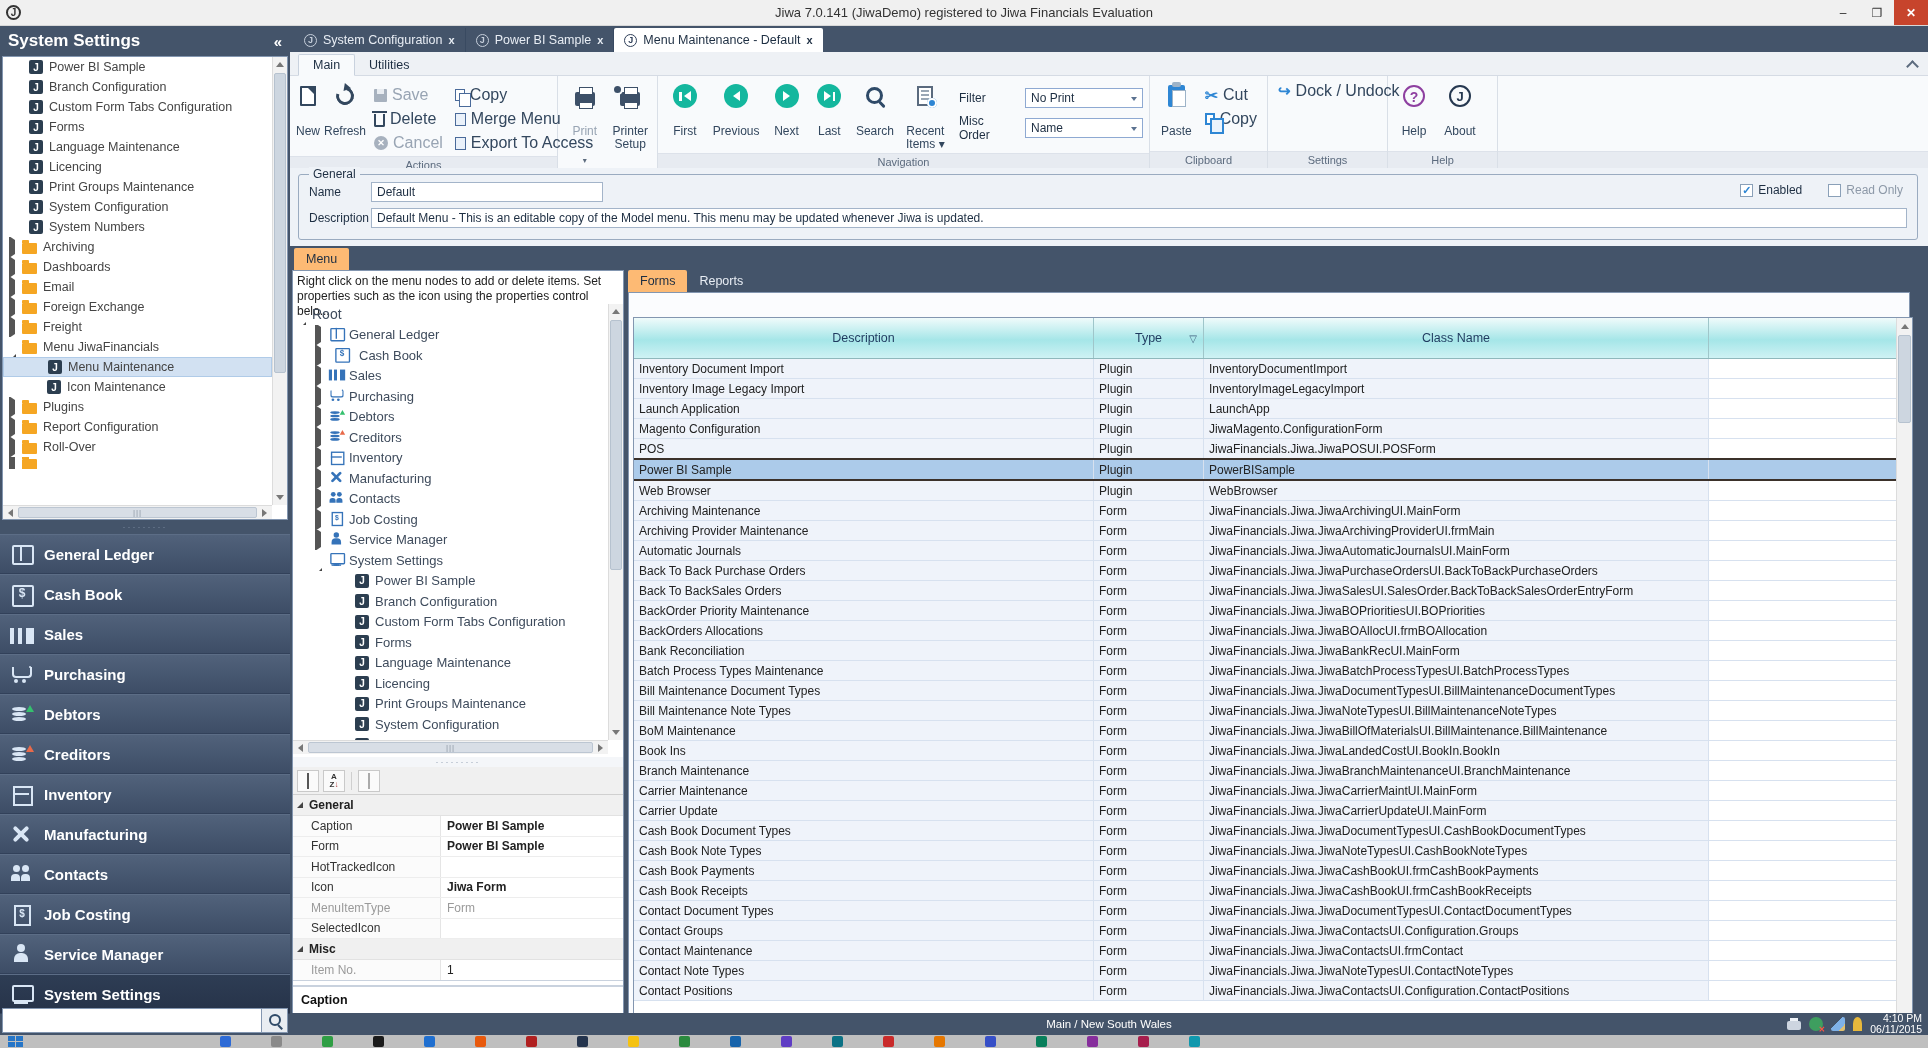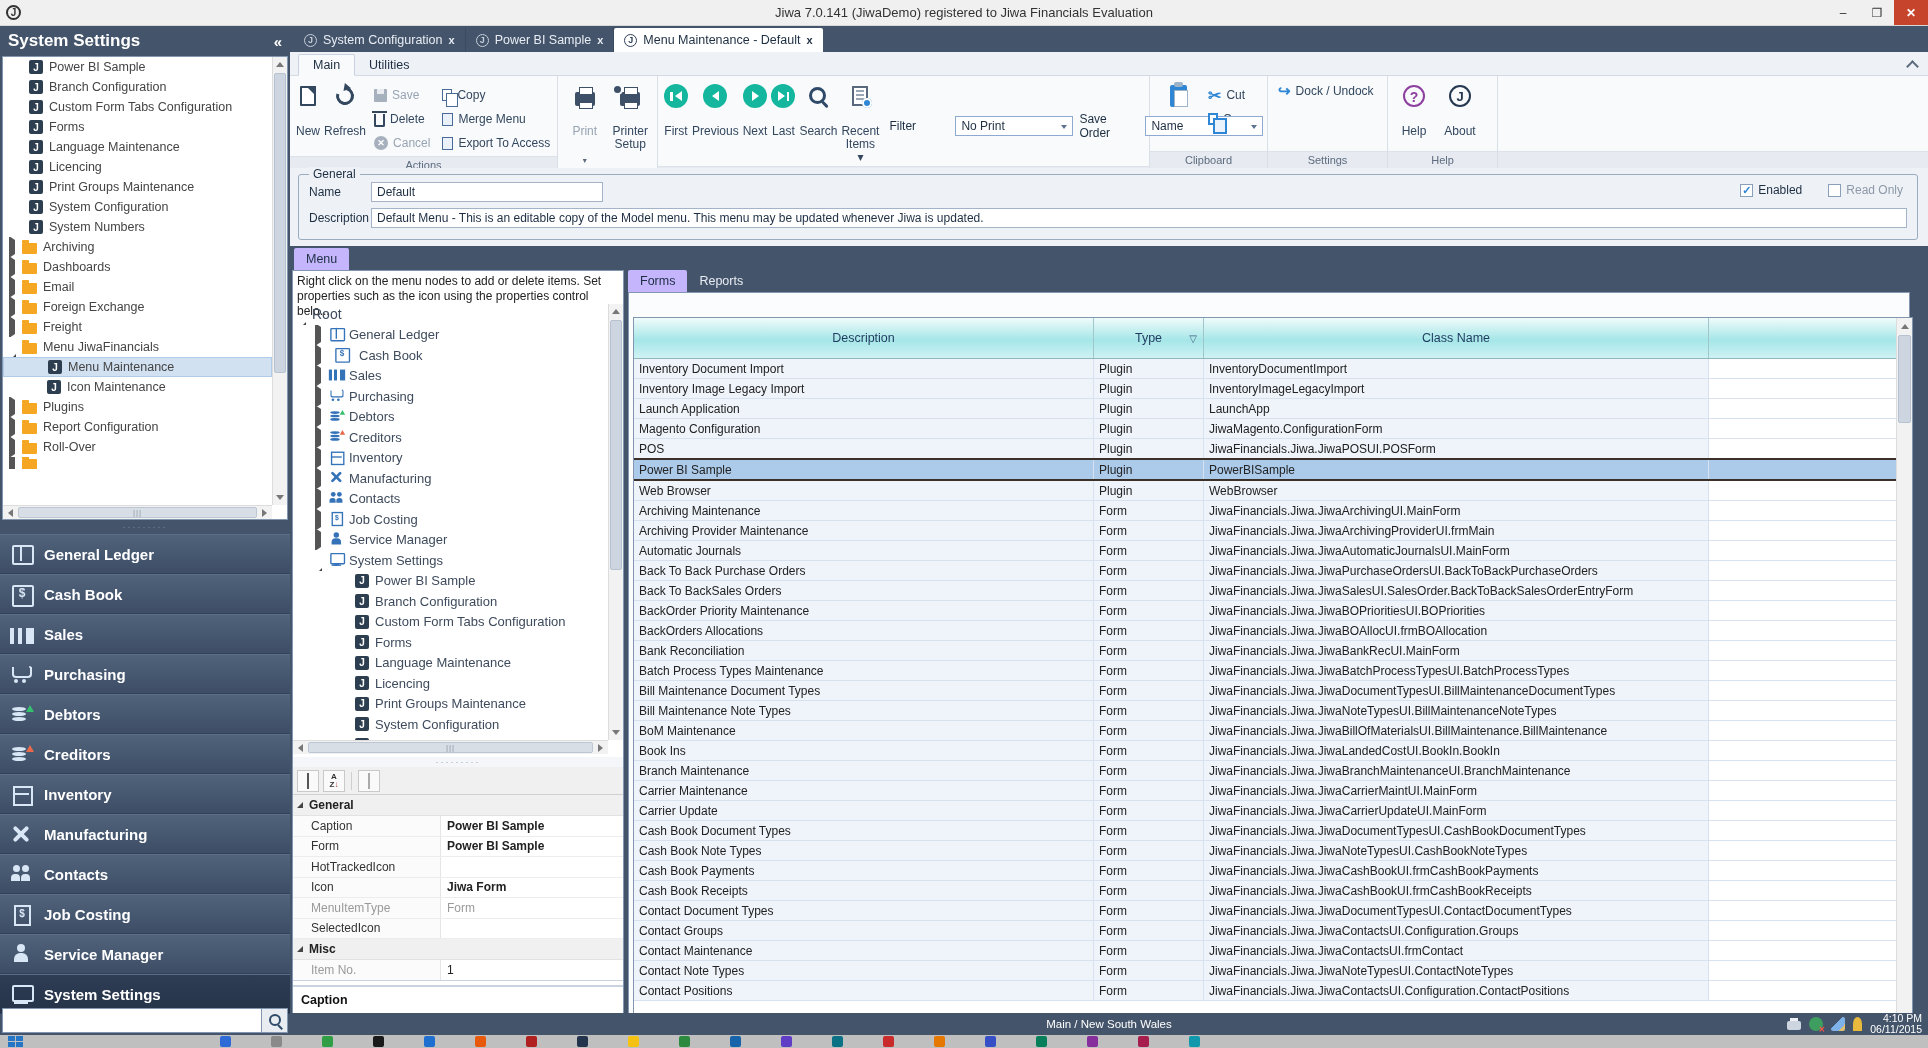--- a/index.html
+++ b/index.html
@@ -108,21 +108,21 @@
   .rgroup { display:flex; flex-direction:column; border-right:1px solid #d9dfe7; flex:none; }
   .rg-body { flex:1; display:flex; padding:4px 6px 2px 6px; gap:4px; }
   .rg-label { height:17px; background:#e7ebf1; border-top:1px solid #dde2ea; text-align:center; font-size:11px; color:#5c6b7e; line-height:16px; }
   .rfill { flex:1; display:flex; flex-direction:column; }
   .rfill .rg-label { margin-top:auto; }
 
   .bigbtn { width:52px; display:flex; flex-direction:column; align-items:center; text-align:center; font-size:12px; color:#33475e; gap:16px; padding-top:3px; line-height:13px; }
   .bigbtn .bicon { height:26px; display:flex; align-items:center; justify-content:center; }
   .bigbtn.dis { color:#98a4b3; }
   .smallcol { display:flex; flex-direction:column; justify-content:flex-start; gap:2px; padding-top:4px; }
-  .smallbtn { height:22px; display:flex; align-items:center; gap:5px; font-size:12px; color:#33475e; padding:0 4px; white-space:nowrap; }
+  .smallbtn { height:22px; display:flex; align-items:center; gap:5px; font-size:16px; color:#33475e; padding:0 4px; white-space:nowrap; }
   .smallbtn.dis { color:#98a4b3; }
 
   
   .ri { position:relative; display:inline-block; flex:none; }
   .ri-page { width:16px; height:20px; border:2px solid #33475e; border-radius:1px; background:#fff; }
   .ri-page::before { content:""; position:absolute; right:-2px; top:-2px; border:5px solid #33475e; border-left-color:transparent; border-bottom-color:transparent; width:0; height:0; }
   .ri-refresh { width:18px; height:18px; border:3px solid #33475e; border-radius:50%; border-top-color:transparent; transform:rotate(-30deg); }
   .ri-refresh::after { content:""; position:absolute; right:-4px; top:-4px; width:0; height:0; border-left:7px solid #33475e; border-top:4px solid transparent; border-bottom:4px solid transparent; transform:rotate(40deg); }
   .ri-save { width:13px; height:13px; background:#a7b1be; border-radius:1px; }
   .ri-save::before { content:""; position:absolute; left:3px; top:0; width:7px; height:5px; background:#e8ecf1; }
@@ -155,42 +155,42 @@
   .ri-copyb { width:10px; height:12px; border:2px solid #2e86d4; background:#fff; }
   .ri-copyb::before { content:""; position:absolute; left:3px; top:3px; width:10px; height:12px; border:2px solid #2e86d4; background:#eaf3fc; }
   .ri-dock { color:#2e86d4; font-size:15px; font-weight:bold; }
   .ri-dock::after { content:"\21AA"; }
   .ri-help { width:22px; height:22px; border:2.5px solid #8e3fa0; border-radius:50%; color:#8e3fa0; font-weight:bold; font-size:14px; text-align:center; line-height:20px; }
   .ri-help::after { content:"?"; }
   .ri-about { width:22px; height:22px; border:2.5px solid #263850; border-radius:50%; color:#263850; font-weight:bold; font-size:13px; text-align:center; line-height:20px; }
   .ri-about::after { content:"J"; }
   .drop { font-size:8px; color:#5c6b7e; }
 
-  .nav-filter { display:flex; flex-direction:row; gap:6px; padding-top:8px; padding-left:6px; }
+  .nav-filter { display:flex; flex-direction:column; gap:6px; padding-top:8px; padding-left:6px; }
   .nf-row { display:flex; align-items:center; gap:8px; }
   .nf-row label { width:58px; font-size:12px; }
   .combo { width:118px; height:20px; background:#fff; border:1px solid #8ea9d2; display:flex; align-items:center; padding-left:5px; font-size:12px; position:relative; }
   .combo::after { content:""; position:absolute; right:5px; top:8px; width:0; height:0; border-top:4px solid #5b7290; border-left:3.5px solid transparent; border-right:3.5px solid transparent; }
 
   
   .form-band { position:absolute; left:0; top:142px; right:0; height:78px; background:#eef2f7; }
   .gfs { position:absolute; left:8px; right:10px; top:6px; bottom:6px; border:1px solid #9aabc0; border-radius:3px; }
   .gfs-legend { position:absolute; left:10px; top:-8px; background:#eef2f7; padding:0 4px; font-size:12px; }
   .gfs-row { position:absolute; left:10px; right:10px; height:21px; display:flex; align-items:center; }
   .gfs-row .lbl { width:62px; font-size:12px; }
   .tinput { height:20px; background:#fff; border:1px solid #a3b4c9; font-size:12px; display:flex; align-items:center; padding:0 5px; white-space:nowrap; overflow:hidden; }
   .cbgroup { position:absolute; right:14px; top:8px; display:flex; gap:26px; align-items:center; }
   .cb { display:flex; align-items:center; gap:5px; font-size:12px; }
   .cbox { width:13px; height:13px; background:#fff; border:1px solid #8aa0b8; display:flex; align-items:center; justify-content:center; font-size:11px; color:#2e86d4; font-weight:bold; }
 
   
   #menu-panel { position:absolute; left:2px; top:220px; width:332px; bottom:0; }
   .panel-tabs { height:24px; display:flex; align-items:flex-end; padding-left:2px; }
   .ptab { height:22px; padding:0 12px; display:flex; align-items:center; font-size:12.5px; color:#e8edf4; }
-  .ptab.active { background:#c4b5fd; color:#1d2e42; border-radius:2px 2px 0 0; }
+  .ptab.active { background:#fdba74; color:#1d2e42; border-radius:2px 2px 0 0; }
   .mp-body { position:absolute; left:0; top:24px; right:0; bottom:4px; background:#fff; border:1px solid #8396b0; }
   .mp-instr { padding:3px 4px; font-size:12px; line-height:15px; color:#222; }
   .mp-treebox { position:absolute; left:0; top:33px; right:0; height:450px; }
   .mp-tree { position:absolute; left:0; top:0; right:15px; bottom:14px; overflow:hidden; }
   .mp-tree .ti { font-size:13px; height:20.5px; color:#3e4b5c; }
   .ti.lv0 { padding-left:6px; font-size:14px; }
   .ti.lv1 { padding-left:22px; }
   .ti.lv2 { padding-left:62px; }
   .ti.gl .ic { composes:none; }
   .mp-splitter { position:absolute; left:0; top:486px; right:0; height:10px; display:flex; align-items:center; justify-content:center; color:#93a1b3; font-size:9px; letter-spacing:2px; background:#f4f6f9; }
@@ -628,21 +628,21 @@
             <span>Recent Items ▾</span>
           </div>
         <div class="nav-filter">
           <div class="nf-row">
               <label>Filter</label>
               <div class="combo">
                 <span>No Print</span>
               </div>
             </div>
           <div class="nf-row">
-              <label>Save Order</label>
+              <label>Misc Order</label>
               <div class="combo">
                 <span>Name</span>
               </div>
             </div>
         </div>
       </div>
       <div class="rg-label">Navigation</div>
     </div>
 
     <div class="rgroup" style="width:118px">

